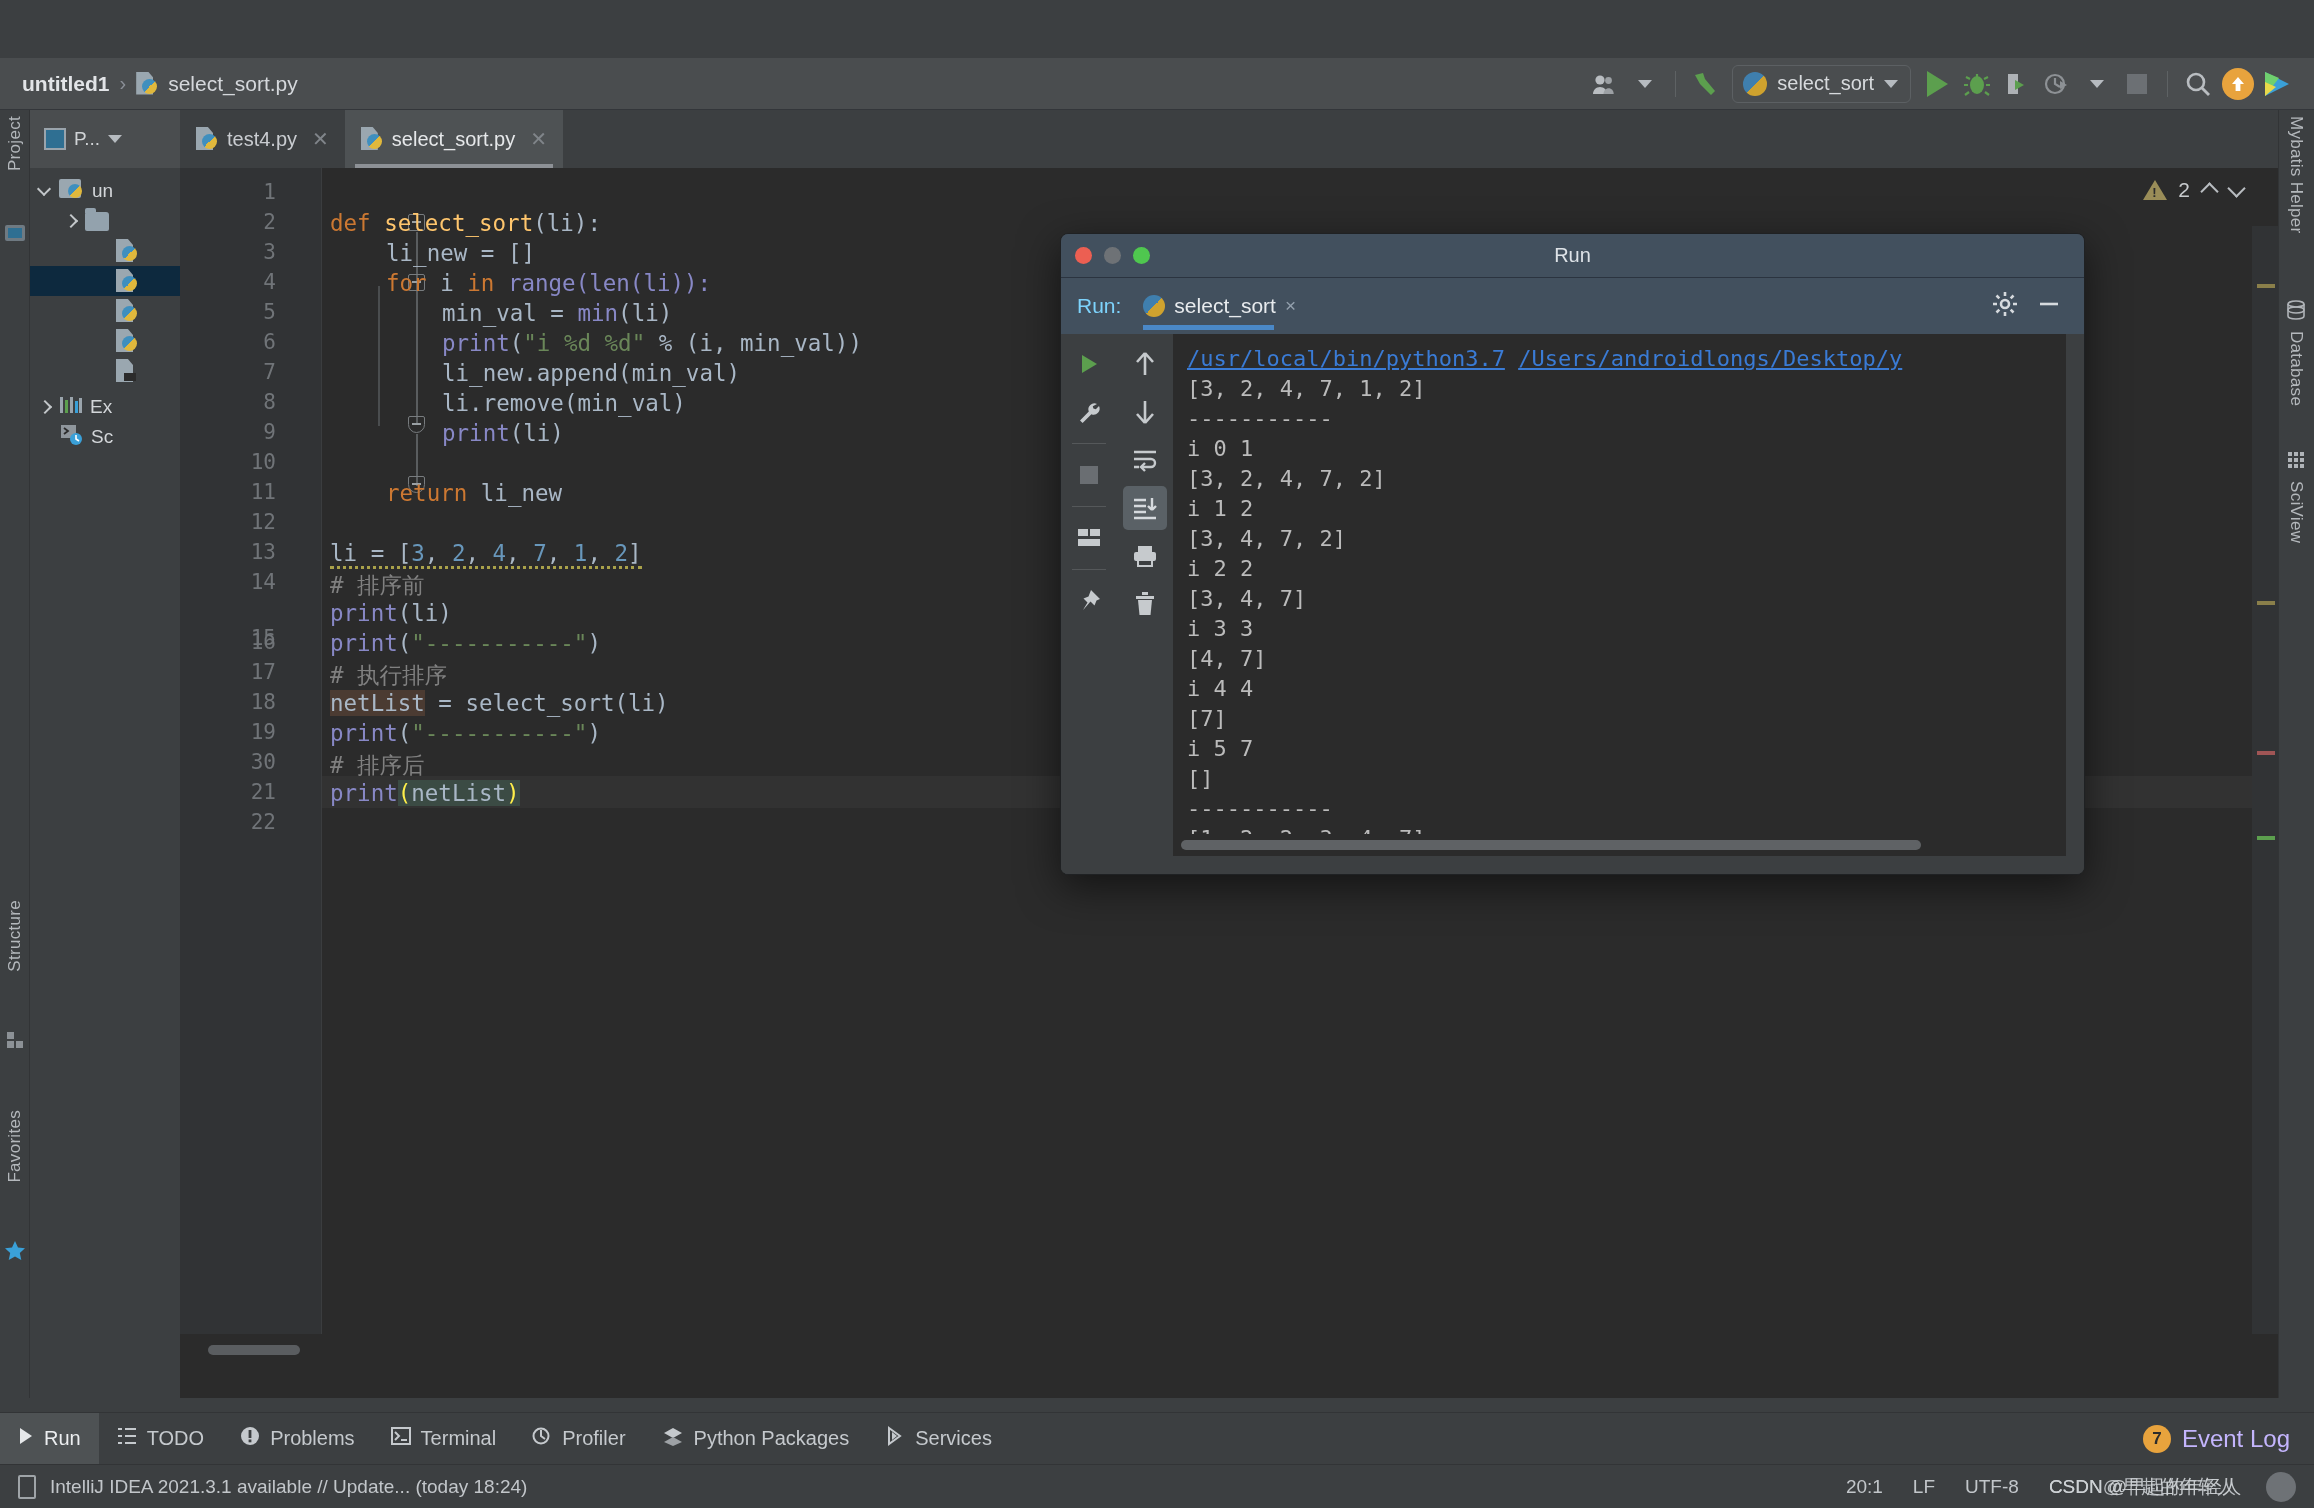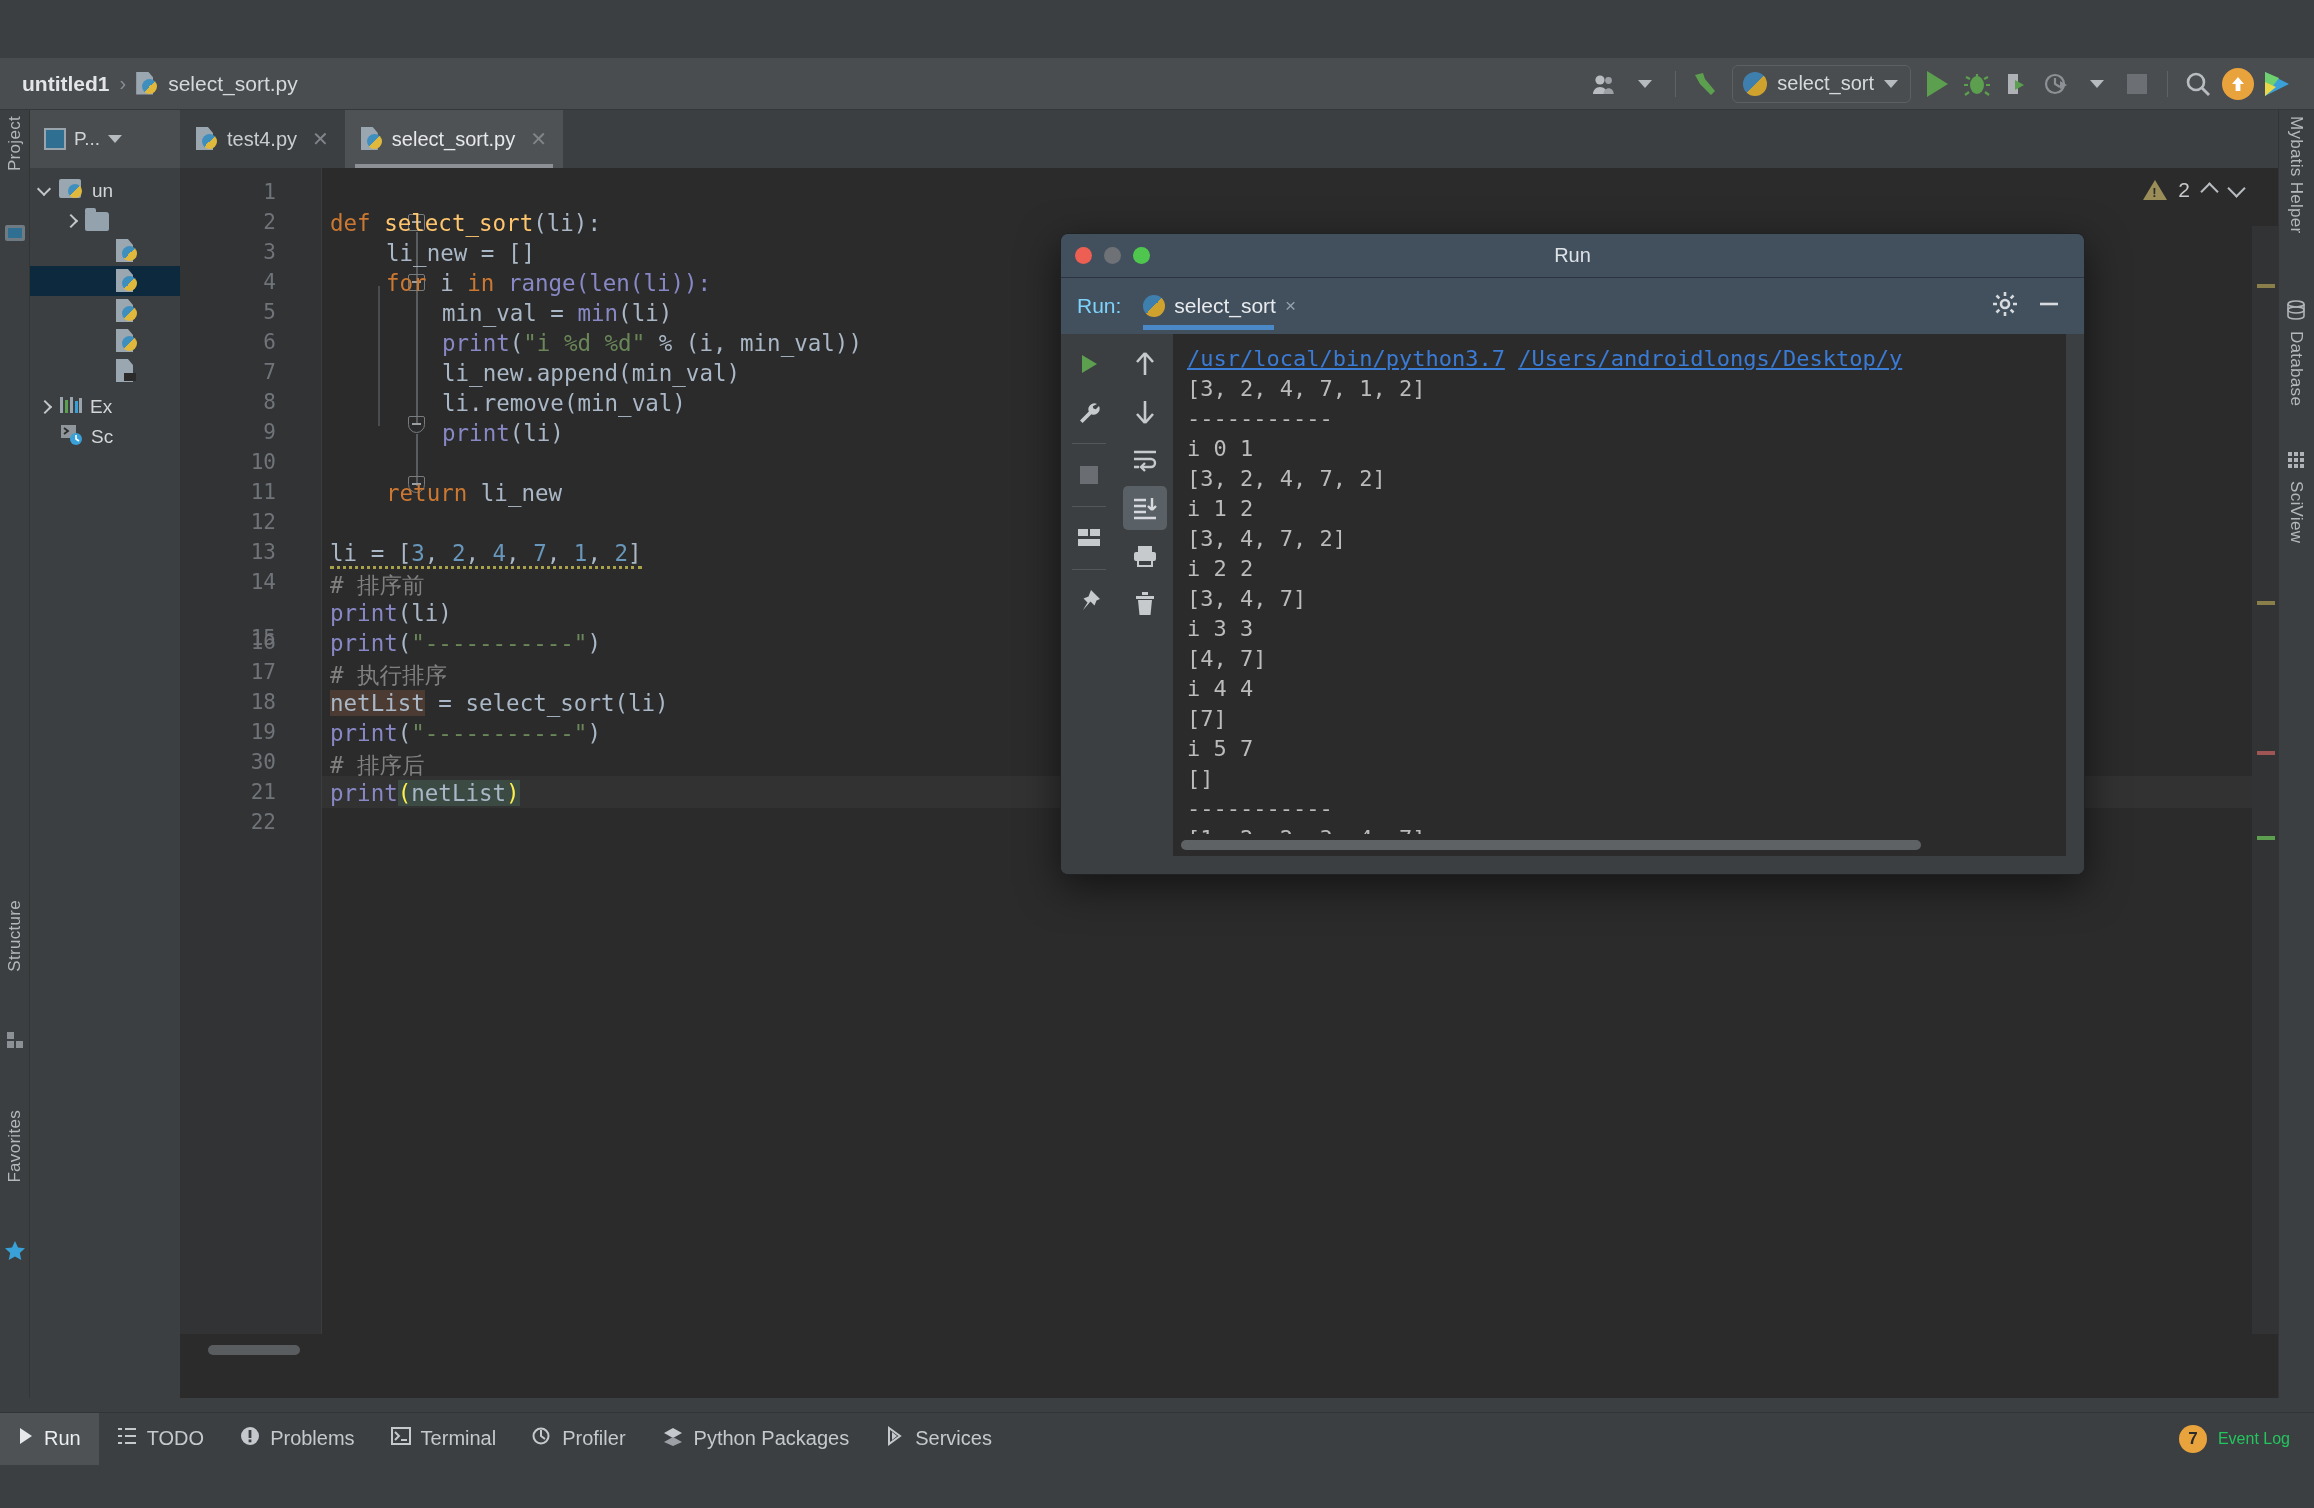--- a/index.html
+++ b/index.html
@@ -707,18 +707,34 @@
     </div>
     <div class="tw">
       <span><svg width="20" height="20" viewBox="0 0 20 20">
             <path d="M4 2l11 8-11 8z" fill="none" stroke="#c5c9cd" stroke-width="2"></path>
             <path d="M7 6l5 4-5 4z" fill="#c5c9cd"></path>
           </svg></span>
       <span>Services</span>
     </div>
     <div class="tw-right">
       <span class="badge7">7</span>
-      <span style="font-size:16px;color:#22c55e;text-align:right;">Event Log</span>
+      <span style="font-size:24px;color:#c4b5fd;text-align:right;">Event Log</span>
     </div>
   </div>
 
+  <div class="statusbar">
+    <div class="sb-left">
+      <span class="doc-ico"></span>
+      <span>IntelliJ IDEA 2021.3.1 available // Update... (today 18:24)</span>
+    </div>
+    <div class="sb-right">
+      <span>20:1</span>
+      <span>LF</span>
+      <span>UTF-8</span>
+      <span class="wm">
+        <span>CSDN@早起的年轻人</span>
+        <span class="a">CSDN @早起的年轻人</span>
+      </span>
+      <span class="avatar"></span>
+    </div>
+  </div>
 
 </div>
 
 </body></html>

